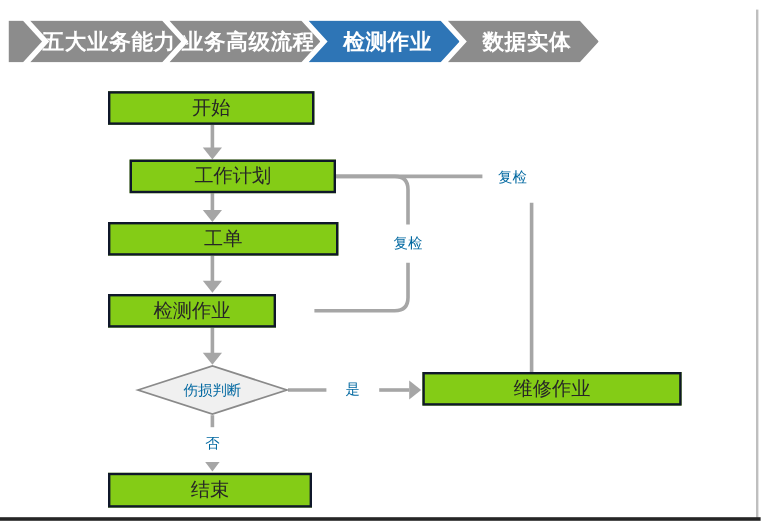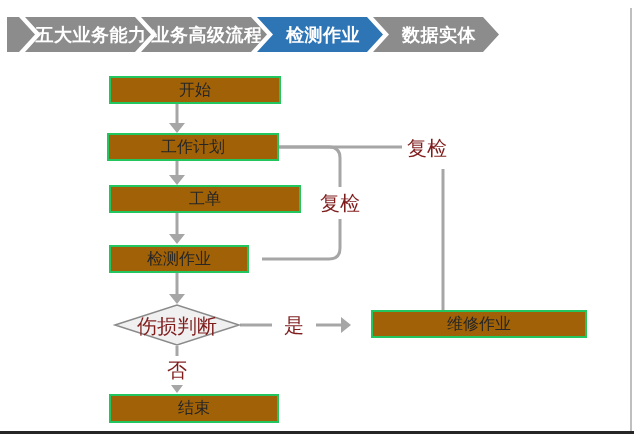--- a/index.html
+++ b/index.html
@@ -27,35 +27,35 @@
   .chev.item {
     width:126px; margin-left:-10px;
     clip-path:polygon(0 0, calc(100% - 16px) 0, 100% 50%, calc(100% - 16px) 100%, 0 100%, 16px 50%);
     padding-left:12px; padding-right:6px;
   }
   .chev.active { background:#2E75B6; }
 
   
   .connector-layer { position:absolute; left:0; top:0; z-index:1; pointer-events:none; }
   .node {
-    position:absolute; background:#a16207; border:2px solid #22c55e;
+    position:absolute; background:#84cc16; border:2px solid #0f172a;
     color:#262626; font-size:16px;
     display:flex; align-items:center; justify-content:center;
-    white-space:nowrap; z-index:2;margin-left:19px;
+    white-space:nowrap; z-index:2;
   }
   .node-start   { left:90px;  top:76px;  width:172px; height:28px; }
-  .node-plan    { left:88px;  top:133px; width:172px; height:28px; }
+  .node-plan    { left:108px;  top:133px; width:172px; height:28px; }
   .node-order   { left:90px;  top:185px; width:192px; height:28px; }
   .node-inspect { left:90px;  top:245px; width:140px; height:28px; }
   .node-repair  { left:352px; top:310px; width:216px; height:28px; }
   .node-end     { left:90px;  top:394px; width:170px; height:29px; }
 
   .flow-label {
     position:absolute; transform:translate(-50%,-50%);
-    color:#7f1d1d; font-size:20px; white-space:nowrap; z-index:3;
+    color:#0369a1; font-size:12px; white-space:nowrap; z-index:3;
     background:transparent;
     font-family:Liberation Mono, monospace;
   }
   .lbl-decision     { left:177px; top:326px; }
   .lbl-recheck-in   { left:340px; top:203px; }
   .lbl-recheck-out  { left:427px; top:148px; }
   .lbl-yes          { left:294px; top:325px; }
   .lbl-no           { left:177px; top:370px; }
 
   

